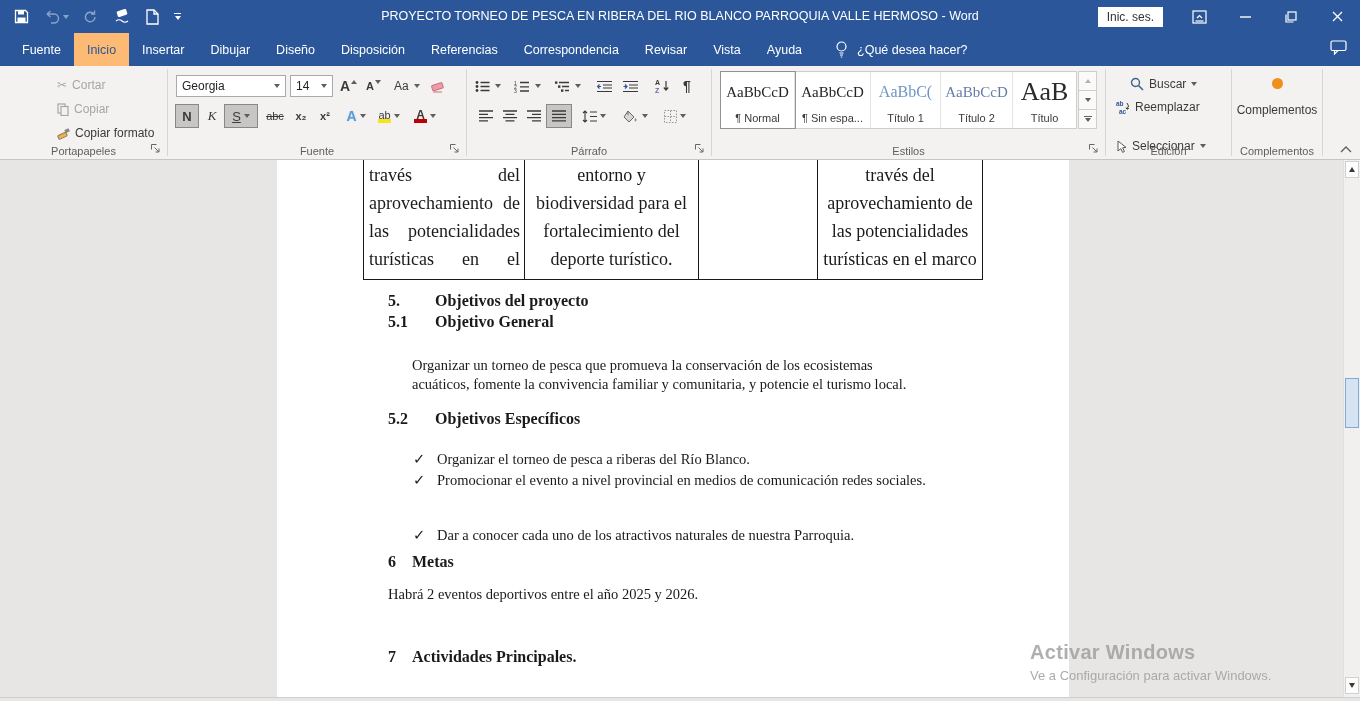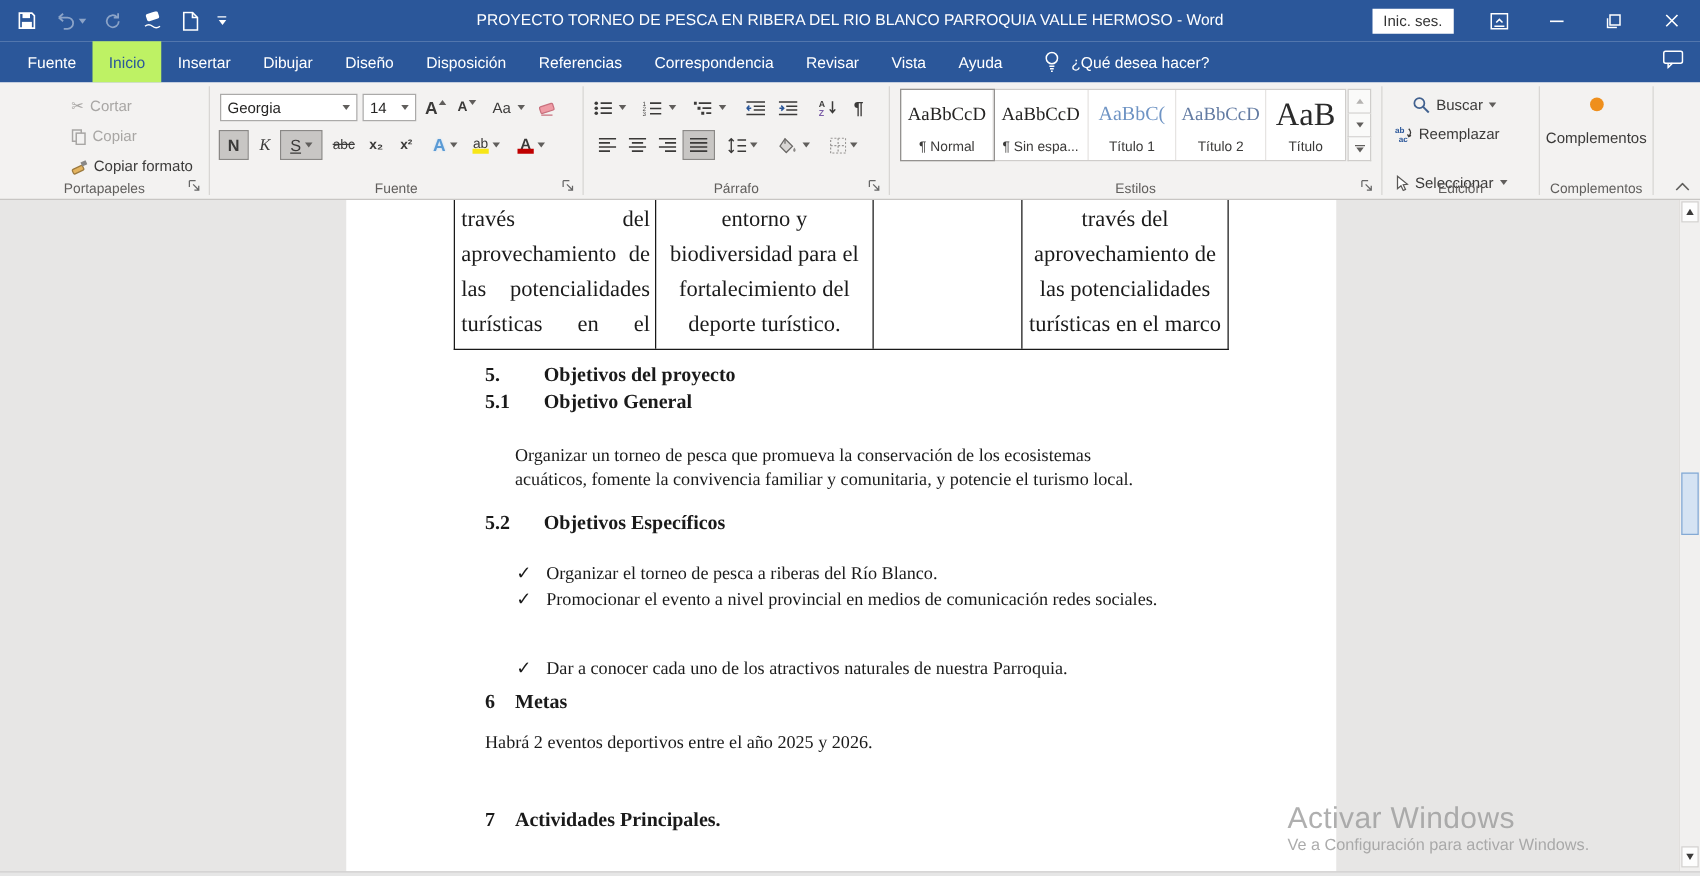--- a/index.html
+++ b/index.html
@@ -13,21 +13,21 @@
   .qat .dim{opacity:.45}
   .apptitle{position:absolute;left:260px;right:260px;top:0;height:33px;line-height:33px;text-align:center;font-size:12.5px;white-space:nowrap;overflow:hidden}
   .signin{position:absolute;right:197px;top:7px;height:20px;padding:0 9px;background:#fff;color:#333;font-size:12px;line-height:19px;border:none}
   .winctl{position:absolute;top:0;height:33px;width:46px;display:flex;align-items:center;justify-content:center}
   .wc-ribbon{right:138px}.wc-min{right:92px}.wc-restore{right:46px}.wc-close{right:0}
 
   
   .tabrow{position:absolute;top:33px;left:0;width:1360px;height:33px;background:#2b579a;display:flex;align-items:stretch;color:#fff;font-size:12.5px}
   .tab{display:flex;align-items:center;padding:0 13px;white-space:nowrap}
   .tab.first{margin-left:9px}
-  .tab.active{background:#bef264;color:#2b579a}
+  .tab.active{background:#fdba74;color:#2b579a}
   .tellme{display:flex;align-items:center;gap:9px;margin-left:20px;white-space:nowrap}
   .feedback{position:absolute;right:13px;top:40px}
 
   
   .ribbon{position:absolute;top:66px;left:0;width:1360px;height:94px;background:#f3f2f1;border-bottom:1px solid #c8c6c4;font-size:12px;color:#3b3a39}
   .group{position:absolute;top:0;height:93px}
   .gsep{position:absolute;top:3px;height:87px;width:1px;background:#d8d6d4}
   .glabel{position:absolute;bottom:2px;left:0;right:0;text-align:center;font-size:11px;color:#605e5c;white-space:nowrap}
   .launcher{position:absolute;bottom:4px;right:5px;width:12px;height:12px}
   .caret{width:0;height:0;border-left:3.5px solid transparent;border-right:3.5px solid transparent;border-top:4px solid #605e5c}
@@ -58,21 +58,21 @@
   .dtable{position:absolute;left:86px;top:0;width:620px;height:120px;border-left:1px solid #191919;border-right:1px solid #191919;border-bottom:1px solid #191919}
   .colsep{position:absolute;top:0;bottom:0;width:1px;background:#191919}
   .cell{position:absolute;top:0;bottom:0;overflow:hidden;font-size:18px;line-height:28px;padding:1px 4px 0}
   .heading{position:absolute;font-weight:bold;font-size:16px;display:flex;white-space:nowrap}
   .hnum{width:47px;flex:none}
   .hnum2{width:24px;flex:none}
   .bodytext{position:absolute;font-size:14.5px;line-height:18.5px}
   .bullet{position:absolute;display:flex;font-size:14.5px;line-height:19px}
   .bullet.spaced{line-height:27px}
   .bcheck{width:24px;flex:none}
-  .wm1{position:absolute;left:1030px;top:481px;font-size:24px;color:#9c9c9c;opacity:.8;letter-spacing:.3px;font-weight:400}
+  .wm1{position:absolute;left:1030px;top:481px;font-size:20px;color:#9c9c9c;opacity:.8;letter-spacing:.3px;font-weight:700}
   .wm2{position:absolute;left:1030px;top:508px;font-size:13px;color:#a3a3a3;opacity:.9}
   .vscroll{position:absolute;right:0;top:0;width:17px;height:541px;background:#f1f0ef;border-left:1px solid #e1dfdd}
   .sarrow{position:absolute;left:1px;width:14px;height:17px;background:#fdfdfd;border:1px solid #d2d0ce;display:flex;align-items:center;justify-content:center}
   .thumb{position:absolute;left:1px;top:218px;width:14px;height:50px;background:#d5e3f3;border:1px solid #84a9d4}
   .tri-u{width:0;height:0;border-left:3.5px solid transparent;border-right:3.5px solid transparent;border-bottom:5px solid #3b3a39}
   .tri-d{width:0;height:0;border-left:3.5px solid transparent;border-right:3.5px solid transparent;border-top:5px solid #3b3a39}
   .bottomstrip{position:absolute;left:0;bottom:0;width:100%;height:4px;background:#e6e6e6;border-top:1px solid #d0cece}
 </style>
 </head>
 <body>

